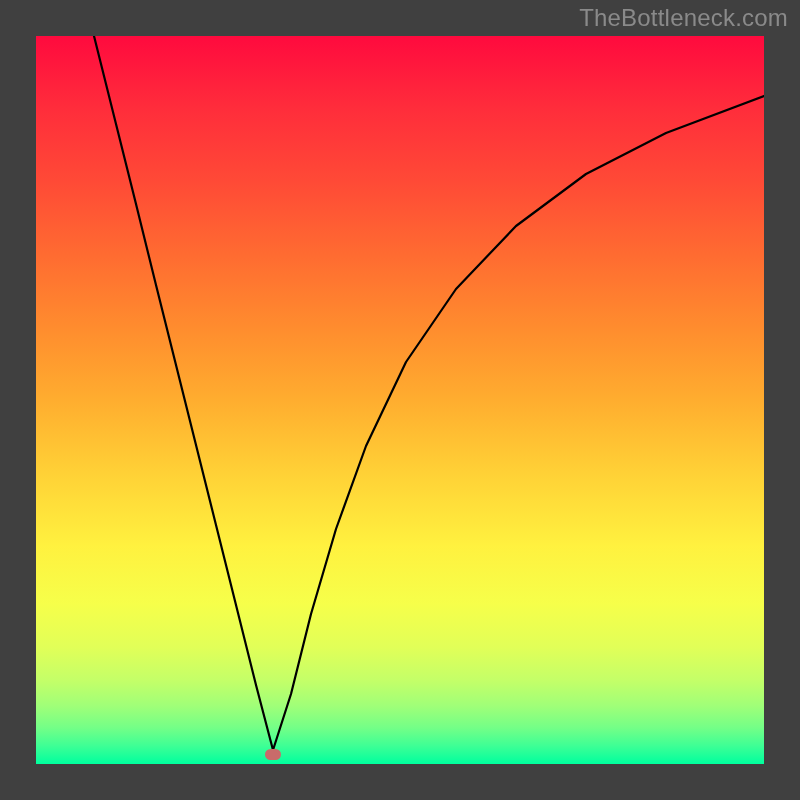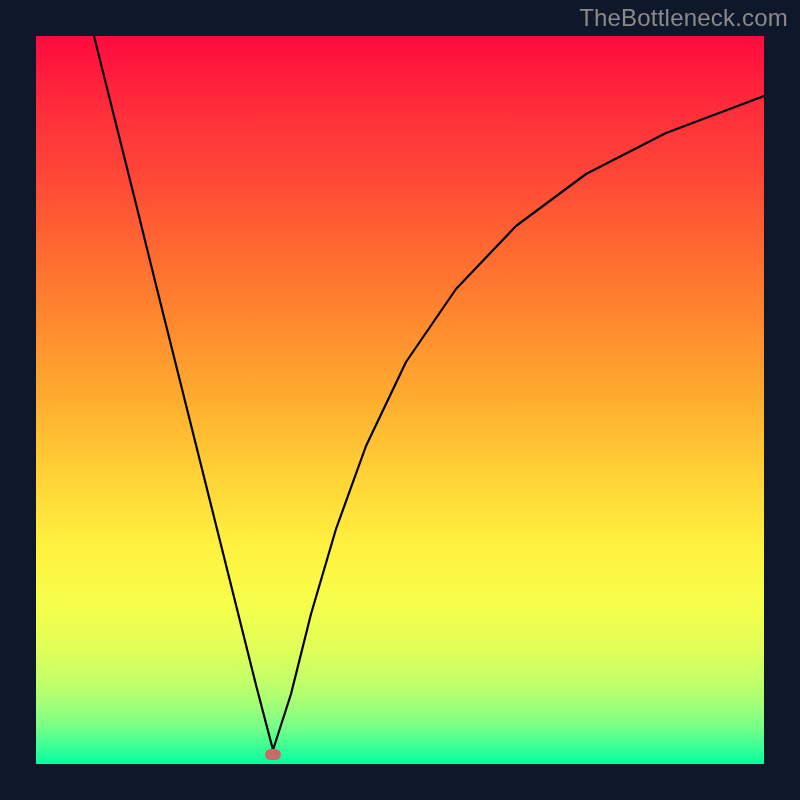--- a/index.html
+++ b/index.html
@@ -1,20 +1,20 @@
 <!DOCTYPE html>
 <html><head>
 <meta charset="utf-8">
 <style>
   * { margin: 0; padding: 0; box-sizing: border-box; }
   html, body { width: 800px; height: 800px; overflow: hidden; background: #000; }
   .container {
     width: 800px;
     height: 800px;
-    background: #0f172a;
+    background: #404040;
     position: relative;
     text-align: right;
   }
   .watermark {
     position: absolute;
     top: 4px;
     right: 12px;
     font-family: Arial, Helvetica, sans-serif;
     font-size: 24px;
     font-weight: 500;

